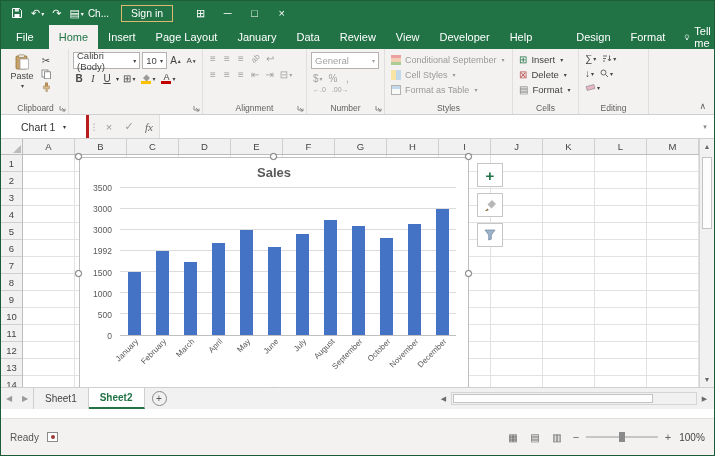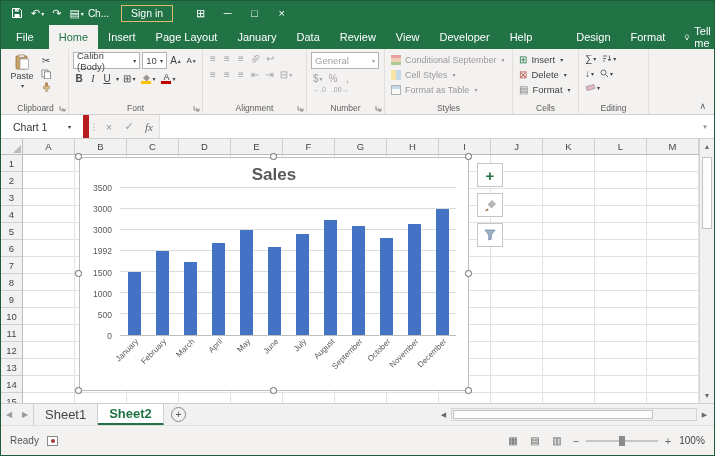--- a/index.html
+++ b/index.html
@@ -39,21 +39,21 @@
   .icostack { display:flex; flex-direction:column; align-items:center; line-height:1; }
   .gray { color:#a3a1a0 !important; }
   .paste { display:flex; flex-direction:column; align-items:center; width:30px; font-size:9px; color:#444; padding-top:2px; gap:1px; }
   .clip-mini { display:flex; flex-direction:column; gap:1px; padding-top:2px; }
   .srow { display:flex; align-items:center; gap:4px; font-size:9px; color:#9b9998; height:15px; padding:0 2px; }
   .srow.dark { color:#444; font-size:9.5px; }
   .ribbon-collapse { position:absolute; right:8px; bottom:3px; font-size:9px; color:#666; }
 
   
   .fbar { height:24px; background:#f3f2f1; border-bottom:1px solid #d2d0ce; display:flex; align-items:stretch; flex:0 0 auto; }
-  .namebox { width:88px; background:#fff; border-right:6px solid #b91c1c; display:flex; align-items:center; padding:0 12px; font-size:10.5px; color:#333; }
+  .namebox { width:88px; background:#fff; border-right:3px solid #b91c1c; display:flex; align-items:center; padding:0 20px; font-size:10.5px; color:#333; }
   .namebox span:first-child { flex:1; }
   .fdots { width:10px; display:flex; align-items:center; justify-content:center; color:#9a9a9a; font-size:9px; }
   .fbtn { width:20px; display:flex; align-items:center; justify-content:center; color:#9a9a9a; font-size:11px; }
   .fbtn.fx { font-family:"Liberation Serif", serif; font-style:italic; color:#666; }
   .finput { flex:1; background:#fff; border-left:1px solid #e1dfdd; }
   .fexpand { width:18px; display:flex; align-items:center; justify-content:center; color:#888; font-size:7px; background:#fff; }
 
   
   .sheet { position:relative; flex:1; background:#fff; overflow:hidden; }
   .corner { position:absolute; left:0; top:0; width:22px; height:16px; background:#f1f1f1; border-right:1px solid #bdbdbd; border-bottom:1px solid #bdbdbd; }
@@ -67,47 +67,47 @@
       repeating-linear-gradient(to right, transparent 0 51px, #e2e2e2 51px 52px),
       repeating-linear-gradient(to bottom, transparent 0 16px, #e2e2e2 16px 17px); }
   .vscroll { position:absolute; right:0; top:0; width:15px; bottom:0; background:#f1f1f1; border-left:1px solid #d4d4d4; }
   .varrow { height:15px; display:flex; align-items:center; justify-content:center; font-size:7px; color:#6a6a6a; }
   .vthumb { position:absolute; left:2px; right:2px; top:18px; height:72px; background:#fdfdfd; border:1px solid #c3c3c3; }
   .varrow.bottom { position:absolute; bottom:0; left:0; right:0; }
 
   
   .chart-wrap { position:absolute; left:56px; top:2px; width:390px; height:234px; }
   .chart { position:absolute; inset:0; background:#fff; border:1px solid #bfbfbf; }
-  .chart-title { position:absolute; top:7px; left:0; right:0; text-align:center; font-size:17px; font-weight:600; color:#595959; }
+  .chart-title { position:absolute; top:7px; left:0; right:0; text-align:center; font-size:13px; font-weight:600; color:#595959; }
   .plot { position:absolute; left:40px; top:30px; right:12px; bottom:54px; border-bottom:1px solid #bfbfbf; }
   .cgrid { position:absolute; left:0; right:0; height:1px; background:#dcdcdc; }
   .yaxis { position:absolute; left:0; width:36px; top:30px; bottom:54px; }
   .cylab { position:absolute; right:4px; font-size:8.5px; color:#595959; }
   .cbar { position:absolute; bottom:0; width:13px; }
   .cxlab { position:absolute; top:calc(100% + 2px); width:60px; text-align:right; font-size:8px; color:#595959; transform:rotate(-45deg); transform-origin:100% 0; white-space:nowrap; }
   .handle { position:absolute; width:7px; height:7px; border-radius:50%; background:#fff; border:1px solid #767676; box-shadow:0 0 1px rgba(0,0,0,.25); }
   .chart-side { position:absolute; left:454px; top:8px; display:flex; flex-direction:column; gap:6px; }
   .cs-btn { width:26px; height:24px; background:#fff; border:1px solid #c6c6c6; display:flex; align-items:center; justify-content:center; }
   .cs-plus { color:#217346; font-size:15px; font-weight:bold; line-height:1; }
 
   
   .sheetbar { height:22px; background:#f1f1f1; border-top:1px solid #cfcfcf; display:flex; align-items:stretch; flex:0 0 auto; }
   .snav { width:16px; display:flex; align-items:center; justify-content:center; font-size:8px; color:#9a9a9a; }
-  .stab { padding:6px 11px; display:flex; align-items:center; font-size:13px; color:#444; border-right:1px solid #cfcfcf; background:#f1f1f1; }
+  .stab { padding:6px 11px; display:flex; align-items:center; font-size:10px; color:#444; border-right:1px solid #cfcfcf; background:#f1f1f1; }
   .stab:first-child { border-left:1px solid #cfcfcf; }
   .stab.active { background:#fff; color:#217346; font-weight:bold; border-bottom:2px solid #217346; }
   .addsheet { width:15px; height:15px; margin:3px 0 0 7px; border:1px solid #8a8a8a; border-radius:50%; color:#555; font-size:10px; line-height:13px; text-align:center; }
   .sb-spacer { flex:1; }
   .hscroll { display:flex; align-items:center; width:278px; padding-right:2px; }
   .harrow { width:15px; display:flex; align-items:center; justify-content:center; font-size:7px; color:#6a6a6a; }
   .htrack { flex:1; height:13px; background:#f1f1f1; border:1px solid #d4d4d4; position:relative; }
   .hthumb { position:absolute; left:1px; top:1px; bottom:1px; width:200px; background:#fdfdfd; border:1px solid #c3c3c3; }
 
   
-  .statusbar { height:30px; background:#f3f2f1; border-top:1px solid #e0e0e0; display:flex; align-items:center; font-size:10px; color:#555; flex:0 0 auto; }
+  .statusbar { height:37px; background:#f3f2f1; border-top:1px solid #e0e0e0; display:flex; align-items:center; font-size:10px; color:#555; flex:0 0 auto;margin-top:9px; }
   .ready { padding:0 8px 0 9px; }
   .macroicon { width:11px; height:10px; border:1px solid #8a8a8a; background:#fff; position:relative; }
   .macroicon::after { content:""; position:absolute; left:3px; top:2px; width:4px; height:4px; border-radius:50%; background:#9a3b3b; }
   .st-spacer { flex:1; }
   .viewbtn { width:22px; height:22px; display:flex; align-items:center; justify-content:center; font-size:10px; color:#666; }
   .zbtn { width:16px; text-align:center; color:#666; font-size:11px; }
   .ztrack { width:72px; height:2px; background:#c6c6c6; position:relative; margin:0 2px; }
   .zthumb { position:absolute; left:33px; top:-4px; width:6px; height:10px; background:#8a8a8a; }
   .zoomlevel { width:38px; text-align:center; color:#444; padding-right:6px; }
 </style>
@@ -252,21 +252,20 @@
             <span class="dd">▾</span>
           </span>
         <span class="mbtn">
             <span class="icostack">
               <span style="font-size:9px">A</span>
               <span class="colorbar" style="background:#c00000"></span>
             </span>
             <span class="dd">▾</span>
           </span>
       </div>
-      <span class="glabel">Font</span>
       <span class="launcher"><svg width="7" height="7" viewBox="0 0 7 7">
             <path d="M1 1v4h4" stroke="#8a8886" fill="none"></path>
             <path d="M3 3l3 3M6 3.6V6H3.6" stroke="#8a8886" fill="none"></path>
           </svg></span>
     </div>
 
     <div class="group" style="width:104px">
       <div class="grow">
         <span class="mbtn gray">≡</span>
         <span class="mbtn gray">≡</span>

